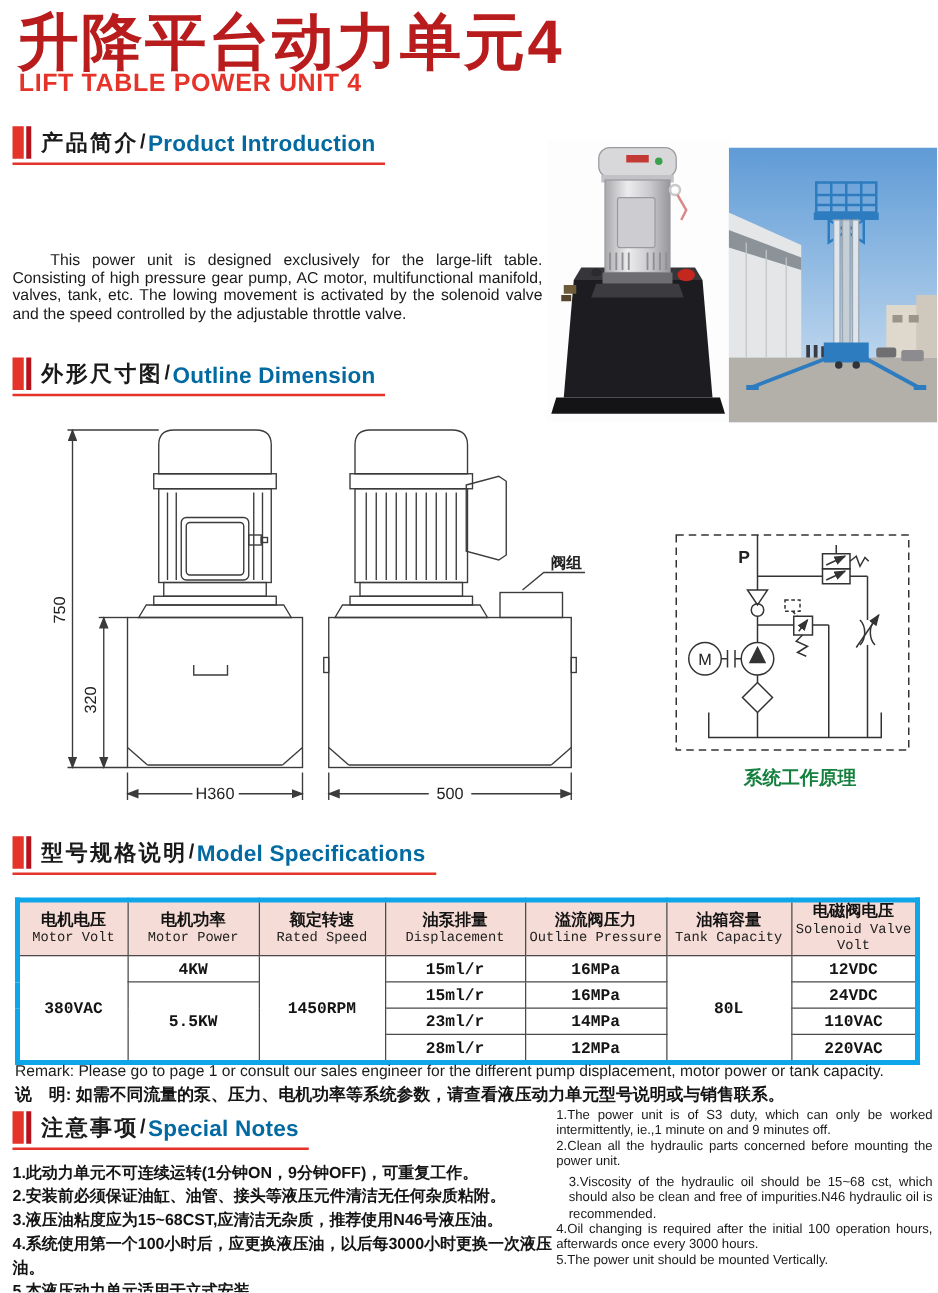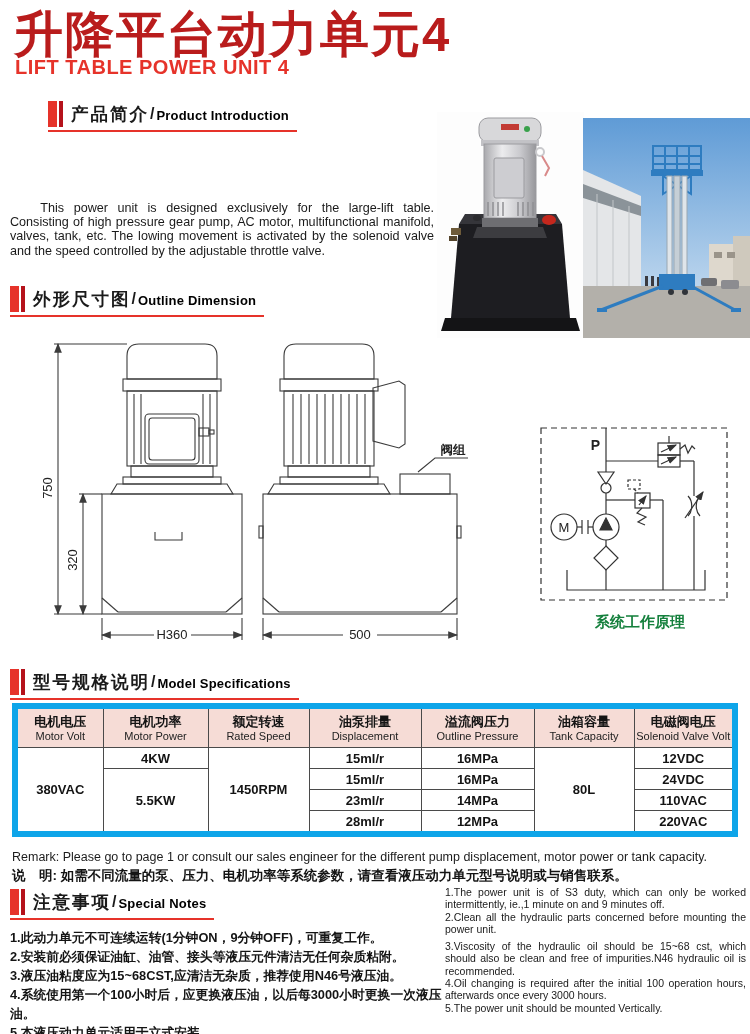--- a/index.html
+++ b/index.html
@@ -13,64 +13,64 @@
   .title-en{position:absolute;left:15px;top:56px;font-size:20px;font-weight:bold;
             color:#e6332a;letter-spacing:0.5px;}
 
   
   .sec-head{position:absolute;display:inline-flex;align-items:center;
             border-bottom:2.5px solid #e6332a;padding:0 8px 3px 0;height:27px;}
   .sec-head .bar1{width:9px;height:26px;background:#e6332a;}
   .sec-head .bar2{width:4px;height:26px;background:#b5121b;margin-left:2px;}
   .sec-head .cn{font-size:17.5px;font-weight:bold;color:#1a1a1a;letter-spacing:2px;margin-left:8px;}
   .sec-head .sep{font-size:16px;font-weight:bold;color:#1a1a1a;margin:0 2px 0 1px;}
-  .sec-head .en{font-size:13px;font-weight:bold;color:#000000;padding-top:4px;letter-spacing:0.2px;}
+  .sec-head .en{font-size:18px;font-weight:bold;color:#0369a1;padding-top:4px;letter-spacing:0.2px;}
 
   
   .intro-cn{position:absolute;left:10px;top:139px;width:424px;font-size:15px;line-height:20.5px;
             font-weight:600;text-align:justify;text-indent:3.7em;color:#141414;margin:0;}
   .intro-en{position:absolute;left:10px;top:201px;width:424px;font-size:12.6px;line-height:14.2px;
             text-align:justify;text-indent:2.4em;color:#1a1a1a;margin:0;}
 
   
   .photo{position:absolute;display:block;}
 
   
   .line-art text{font-family:"Liberation Sans",sans-serif;fill:#222;}
   .schem-caption{position:absolute;left:560px;top:613px;width:160px;text-align:center;
                  font-size:15px;font-weight:600;color:#15803d;}
 
   
-  table.spec{position:absolute;left:12px;top:703px;width:720px;border-collapse:collapse;
-             table-layout:fixed;border:6px solid #0ea5e9;}
+  table.spec{position:absolute;left:12px;top:718px;width:720px;border-collapse:collapse;
+             table-layout:fixed;border:4px solid #0ea5e9;font-family:Liberation Mono, monospace;}
   table.spec th,table.spec td{border:1px solid #4a4a4a;text-align:center;vertical-align:middle;padding:0;}
   table.spec th{height:38px;background:#f6dcd6;}
   table.spec th .hcn{font-size:13px;font-weight:bold;color:#141414;line-height:16px;}
   table.spec th .hen{font-size:11px;font-weight:normal;color:#222;line-height:13px;}
   table.spec td{height:20px;font-size:13px;font-weight:bold;color:#141414;}
 
   .remark-cn{position:absolute;left:12px;top:867px;width:730px;font-size:13.5px;font-weight:600;color:#141414;}
   .remark-en{position:absolute;left:12px;top:850px;width:730px;font-size:12.5px;color:#1c1c1c;}
 
   
   .notes-cn{position:absolute;left:10px;top:928px;width:444px;font-size:12.8px;line-height:19px;
             font-weight:600;color:#141414;}
   .notes-en{position:absolute;left:445px;top:886px;width:301px;font-size:10.5px;line-height:12.3px;
             text-align:justify;color:#1a1a1a;}
-  .notes-en .gap{margin-top:5px;}
+  .notes-en .gap{margin-top:5px;margin-left:10px;}
 </style>
 </head>
 <body>
 
 <div class="page">
 
   <div class="title-cn">升降平台动力单元4</div>
   <div class="title-en">LIFT TABLE POWER UNIT 4</div>
 
-  <div class="sec-head" style="left:10px;top:100px;margin-left:38px;">
+  <div class="sec-head" style="left:10px;top:100px;">
     <span class="bar1"></span>
     <span class="bar2"></span>
     <span class="cn">产品简介</span>
     <span class="sep">/</span>
     <span class="en">Product Introduction</span>
   </div>
 
   <p class="intro-en">This power unit is designed exclusively for the large-lift table. Consisting of high pressure gear pump, AC motor, multifunctional manifold, valves, tank, etc. The lowing movement is activated by the solenoid valve and the speed controlled by the adjustable throttle valve.</p>
 
   <svg class="photo" style="left:437px;top:112px;" width="147" height="226" viewBox="0 0 147 226">

